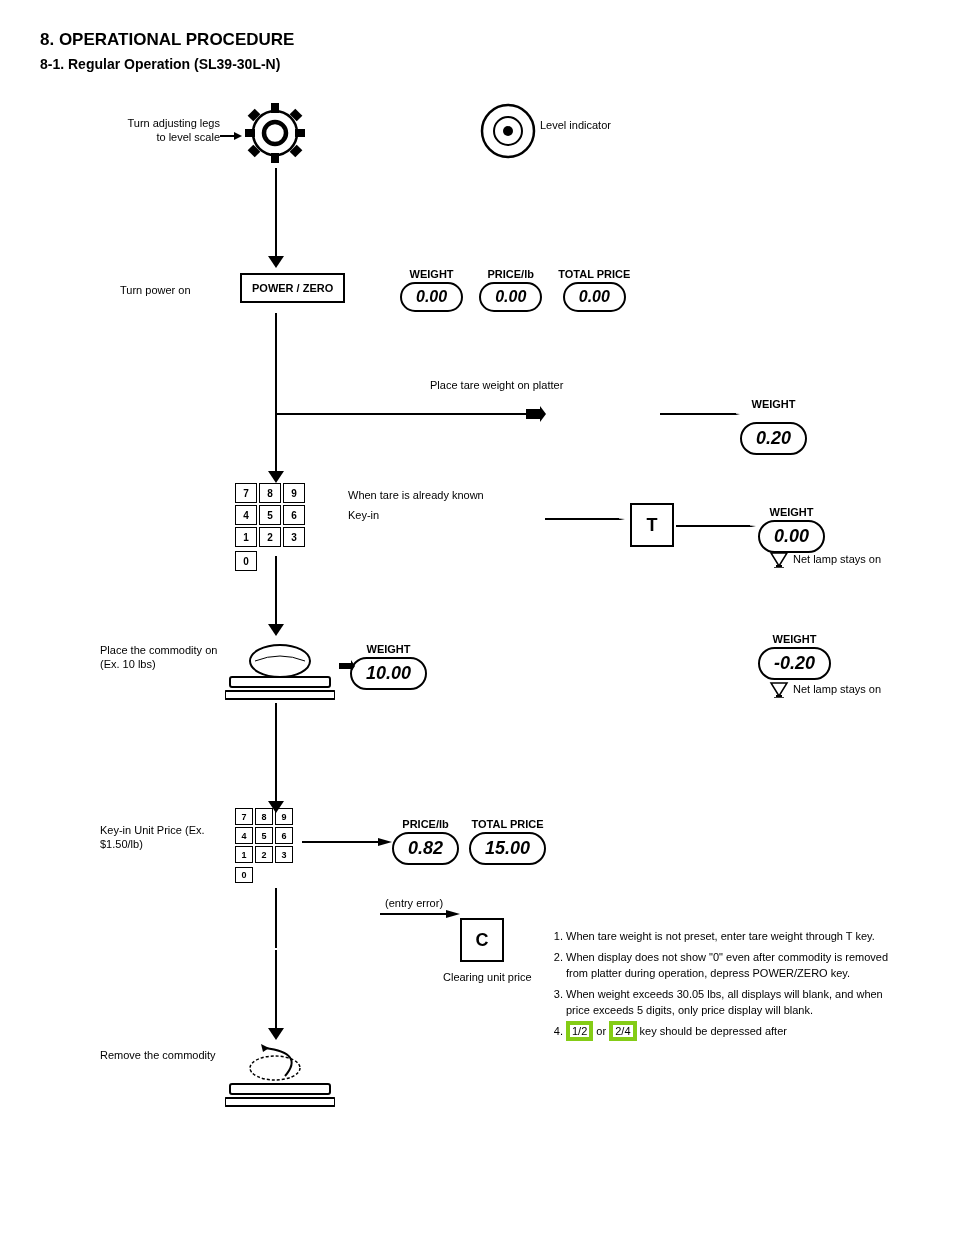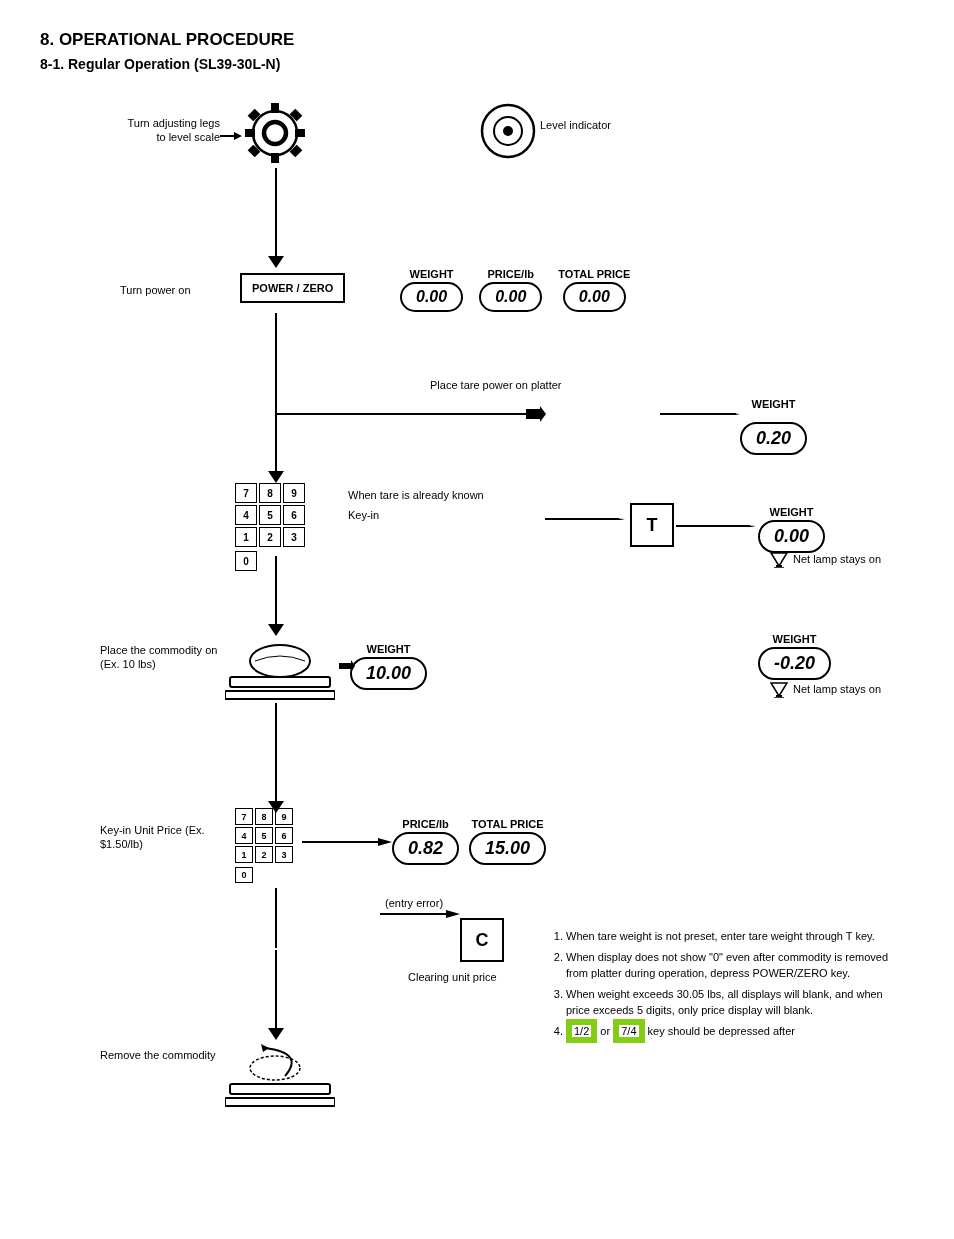--- a/index.html
+++ b/index.html
@@ -150,21 +150,21 @@
     }
     .notes li {
       margin-left: 16px;
       margin-bottom: 4px;
     }
 
     
     .abs { position: absolute; }
 
     .inline-box {
-      border: 6px solid #84cc16;
+      border: 4px solid #84cc16;
       display: inline;
       padding: 0 2px;
     }
   </style>
 </head>
 <body>
 
 <h1>8.  OPERATIONAL PROCEDURE</h1>
 <h2>8-1.  Regular Operation (SL39-30L-N)</h2>
 
@@ -247,21 +247,21 @@
 
   <div class="abs" style="left:488px; top:318px;">
     <div class="arrow-down" style="transform:rotate(-90deg); border-top-width:10px; border-left-width:0; border-right-width:0; border-bottom:none;"></div>
   </div>
 
   <svg class="abs" style="left:486px; top:318px;" width="20" height="16">
     <polygon points="0,3 14,3 14,0 20,8 14,16 14,13 0,13" fill="#000"></polygon>
   </svg>
 
   <div class="abs" style="left:390px; top:290px; text-align:center;">
-    <span style="font-size:11px;">Place tare power
+    <span style="font-size:11px;">Place tare weight
 on platter</span>
   </div>
 
 
   <svg class="abs" style="left:620px; top:325px;" width="80" height="2">
     <line x1="0" y1="1" x2="76" y2="1" stroke="#000" stroke-width="2"></line>
     <polygon points="68,0 80,1 68,4" fill="#000" stroke="none"></polygon>
   </svg>
 
   <div class="abs" style="left:700px; top:310px;">
@@ -428,21 +428,21 @@
   </svg>
 
   <div class="abs" style="left:345px; top:808px;">
     <span style="font-size:11px;margin-top:35px;">(entry error)</span>
   </div>
 
   <div class="abs" style="left:420px; top:830px;">
     <div class="c-button">C</div>
   </div>
 
-  <div class="abs" style="left:368px; top:882px;">
+  <div class="abs" style="left:403px; top:882px;">
     <span style="font-size:11px;">Clearing unit price</span>
   </div>
 
   <div class="abs vline" style="left:235px; top:862px; height:80px;"></div>
   <div class="abs" style="left:228px; top:940px;">
     <div class="arrow-down"></div>
   </div>
 
   <div class="abs" style="left:60px; top:960px; width:130px;">
     <span style="font-size:11px;">Remove the commodity</span>
@@ -461,18 +461,18 @@
       <rect x="0" y="60" width="110" height="8" fill="none" stroke="#000" stroke-width="2" rx="1"></rect>
     </svg>
   </div>
 
   <div class="abs" style="left:510px; top:840px; width:340px;">
     <ol class="notes">
       <li><span>When tare weight is not preset, enter tare weight through T key.</span></li>
       <li><span>When display does not show "0" even after commodity is removed from platter during operation, depress POWER/ZERO key.</span></li>
       <li><span>When weight exceeds 30.05 lbs, all displays will blank, and when price exceeds 5 digits, only price display will blank.</span></li>
       <li>
-        <span><span class="inline-box">1/2</span> or <span class="inline-box">7/4</span> key should be depressed after</span>
+        <span><span class="inline-box">1/2</span> or <span class="inline-box">2/4</span> key should be depressed after</span>
       </li>
     </ol>
   </div>
 
 </div>
 
 </body></html>

